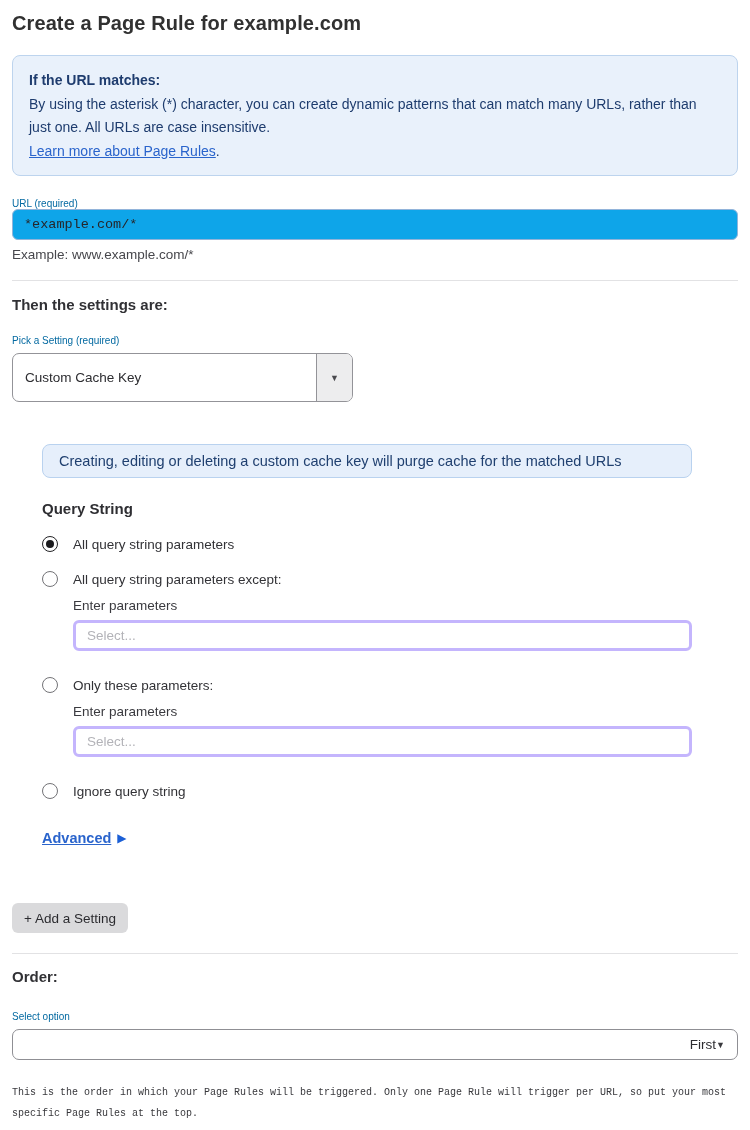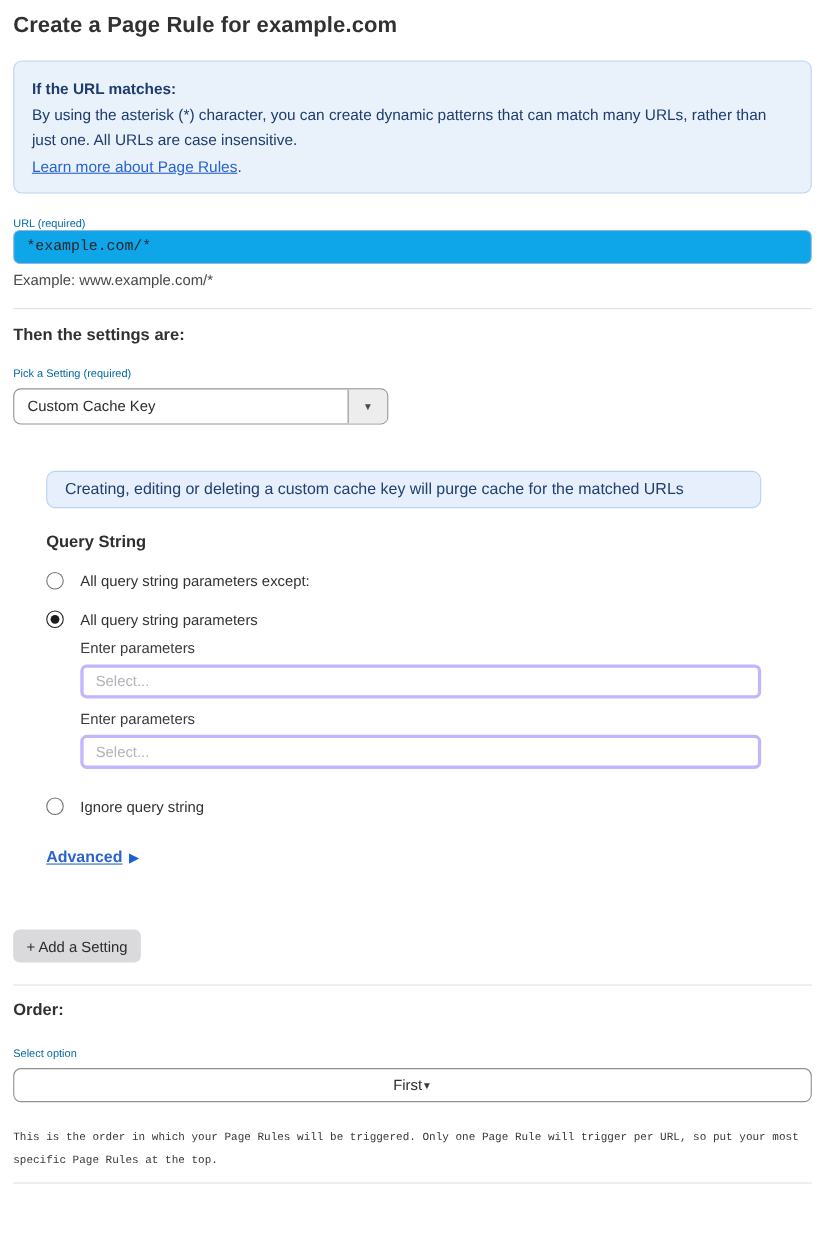--- a/index.html
+++ b/index.html
@@ -51,21 +51,21 @@
     color: #26262a;
     outline: none;
   }
   .example-text { margin-top: 7px; font-size: 13.5px; color: #47474c; }
   .divider { border: none; border-top: 1px solid #e2e2e4; margin-top: 18px; }
   .section-heading { margin-top: 15px; font-size: 15px; font-weight: bold; color: #313135; }
   
   .setting-select {
     margin-top: 7px;
     width: 341px;
-    height: 33px;
+    height: 49px;
     border: 1px solid #939398;
     border-radius: 7px;
     background: #ffffff;
     display: flex;
     align-items: stretch;
     overflow: hidden;
     cursor: pointer;
   }
   .setting-select .select-value {
     flex: 1;
@@ -154,21 +154,21 @@
   
   .order-select {
     margin-top: 7px;
     width: 100%;
     height: 31px;
     border: 1px solid #8f8f94;
     border-radius: 7px;
     background: #fff;
     display: flex;
     align-items: center;
-    justify-content: center;
+    justify-content: flex-end;
     padding: 0 12px;
     font-size: 13.5px;
     color: #2c2c30;
     cursor: pointer;
   }
   .order-select .select-arrow { font-size: 9px; color: #39393d; }
   .help-text {
     margin-top: 23px;
     font-size: 10px;
     color: #38383c;
@@ -204,33 +204,37 @@
   <div class="select-value">Custom Cache Key</div>
   <div class="select-arrow-cell">▼</div>
 </div>
 
 <div class="notice-box">Creating, editing or deleting a custom cache key will purge cache for the matched URLs</div>
 
 <div class="qs-section">
   <div class="qs-heading">Query String</div>
 
   <div class="radio-row">
+    <span class="radio checked"></span>
+    <span class="radio-label">All query string parameters</span>
+  </div>
+
+  <div class="radio-row">
     <span class="radio"></span>
     <span class="radio-label">All query string parameters except:</span>
-  </div>
-
-  <div class="radio-row">
-    <span class="radio checked"></span>
-    <span class="radio-label">All query string parameters</span>
   </div>
   <div class="sub-block">
     <div class="sub-label">Enter parameters</div>
     <input class="param-input" type="text" placeholder="Select..." style="">
   </div>
 
+  <div class="radio-row gap-lg">
+    <span class="radio"></span>
+    <span class="radio-label">Only these parameters:</span>
+  </div>
   <div class="sub-block">
     <div class="sub-label">Enter parameters</div>
     <input class="param-input" type="text" placeholder="Select..." style="">
   </div>
 
   <div class="radio-row gap-lg">
     <span class="radio"></span>
     <span class="radio-label">Ignore query string</span>
   </div>
 

